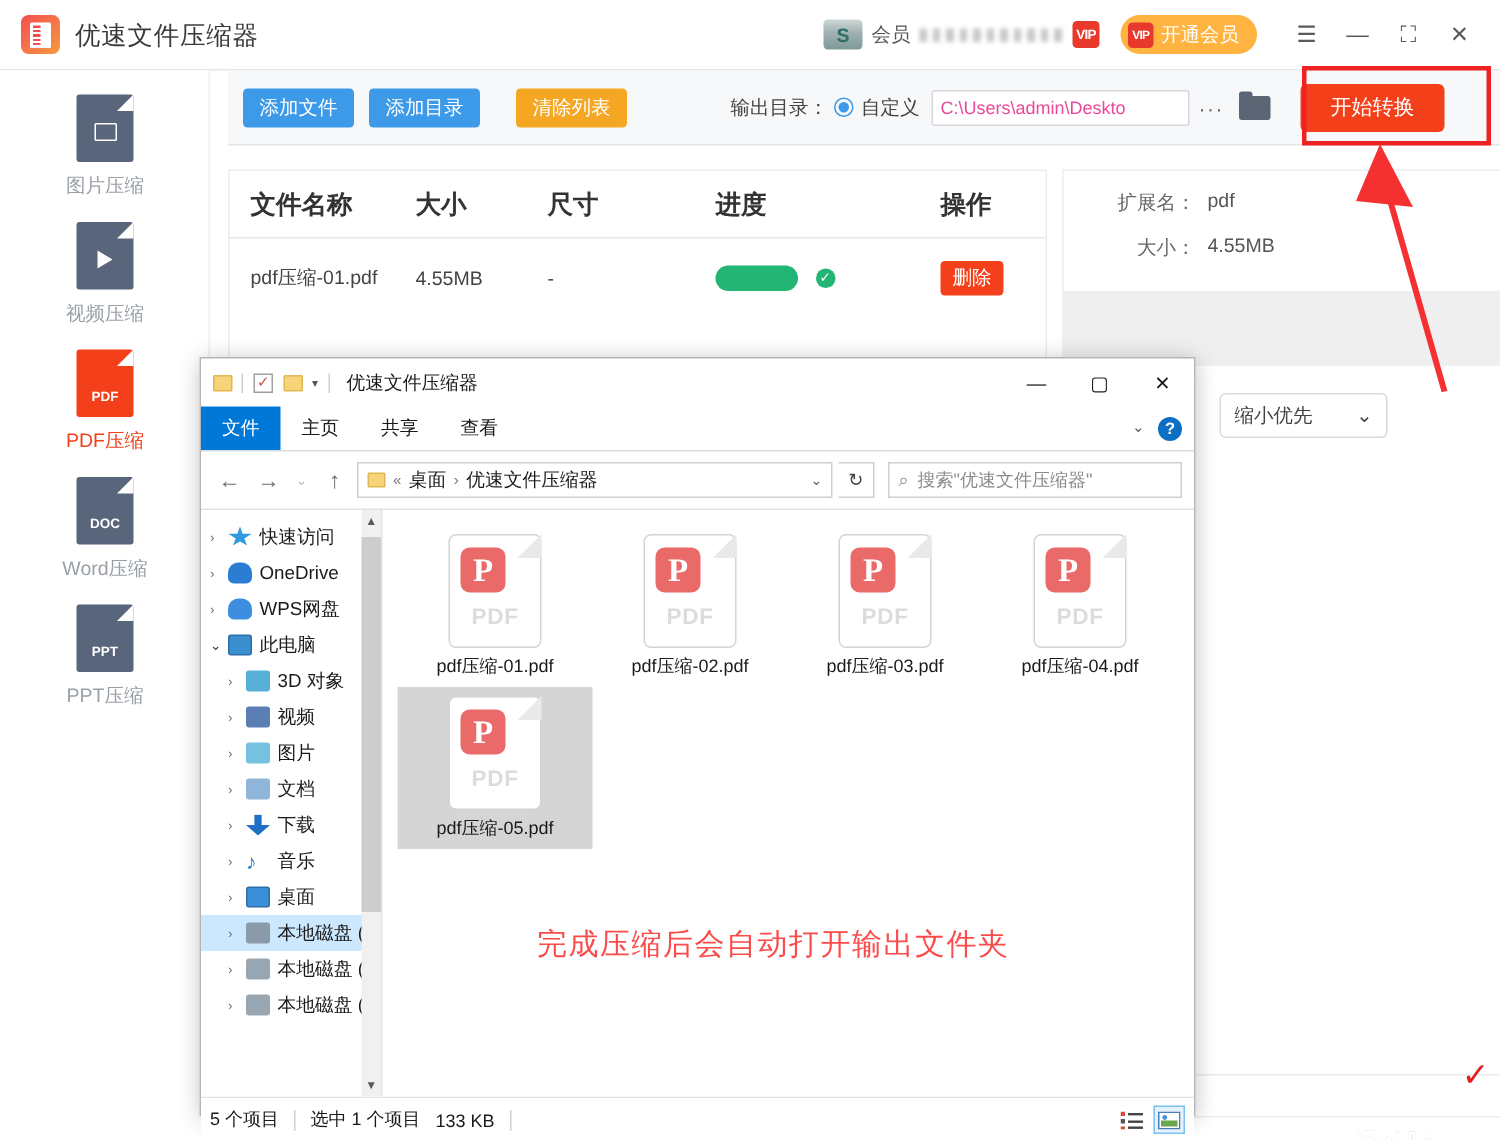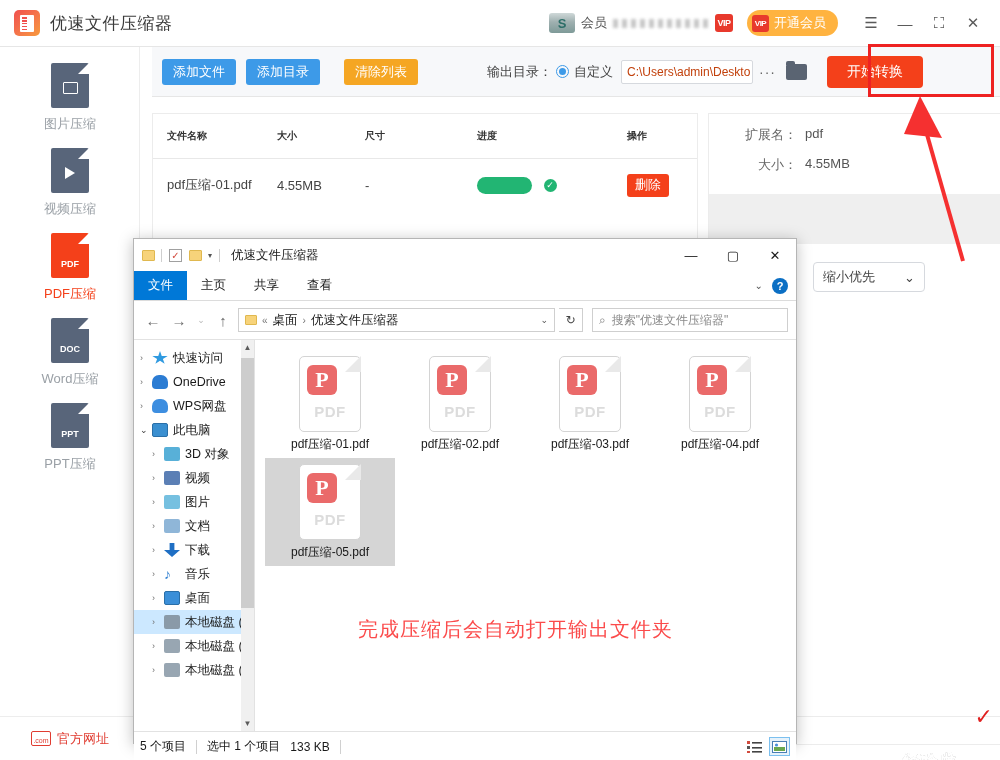--- a/index.html
+++ b/index.html
@@ -78,22 +78,22 @@
     height:26px;background:#f5a623;color:#fff;border:none;border-radius:3px;
     font-size:13px;padding:0 11px;cursor:pointer;margin-left:24px;
   }
   .out-wrap{margin-left:69px;display:flex;align-items:center;font-size:13px;color:#444;}
   .radio-dot{
     width:13px;height:13px;border:1px solid #3d9ae8;border-radius:50%;
     margin:0 5px 0 4px;display:flex;align-items:center;justify-content:center;
   }
   .radio-dot i{width:7px;height:7px;background:#3d9ae8;border-radius:50%;display:block;}
   .path-box{
-    width:132px;height:24px;border:1px solid #d6d9de;background:#fff;border-radius:2px;
-    font-size:12px;color:#c2410c;padding:0 5px;display:flex;align-items:center;
+    width:172px;height:24px;border:1px solid #d6d9de;background:#fff;border-radius:2px;
+    font-size:12px;color:#ec4899;padding:0 5px;display:flex;align-items:center;
     margin-left:8px;white-space:nowrap;overflow:hidden;
   }
   .dots{margin-left:6px;color:#666;font-size:14px;letter-spacing:1px;cursor:pointer;}
   .folder-ic{
     width:21px;height:16px;background:#5a6472;border-radius:2px;margin-left:10px;
     position:relative;cursor:pointer;
   }
   .folder-ic:before{
     content:"";position:absolute;left:0;top:-3px;width:9px;height:4px;
     background:#5a6472;border-radius:2px 2px 0 0;
@@ -161,21 +161,21 @@
   }
   .gear-ic{
     width:14px;height:14px;border-radius:50%;background:#4a4a4a;margin-right:8px;position:relative;
   }
   .gear-ic:after{
     content:"";position:absolute;left:4.5px;top:4.5px;width:5px;height:5px;
     background:#efefef;border-radius:50%;
   }
   .tbl-head{
     display:flex;height:45px;align-items:center;border-bottom:1px solid #e8e8e8;
-    font-size:10px;color:#333;font-weight:bold;
+    font-size:17px;color:#333;font-weight:bold;
   }
   .tbl-row{
     display:flex;height:52px;align-items:center;font-size:13px;color:#444;
   }
   .c-name{width:124px;padding-left:14px;}
   .c-size{width:88px;}
   .c-dim{width:112px;}
   .c-prog{width:150px;}
   .c-act{width:auto;}
   .prog-bar{
@@ -380,24 +380,20 @@
       </div>
     <div class="side-label">Word压缩</div>
   </div>
   <div class="side-item">
     <div class="doc-ic">
         <span>PPT</span>
       </div>
     <div class="side-label">PPT压缩</div>
   </div>
 
-  <div class="official">
-    <span class="com-ic">.com</span>
-    <span>官方网址</span>
-  </div>
 </div>
 
 <div class="toolbar">
   <button class="btn-blue">添加文件</button>
   <button class="btn-blue">添加目录</button>
   <button class="btn-orange">清除列表</button>
 
   <div class="out-wrap">
     <span>输出目录：</span>
     <span class="radio-dot">

